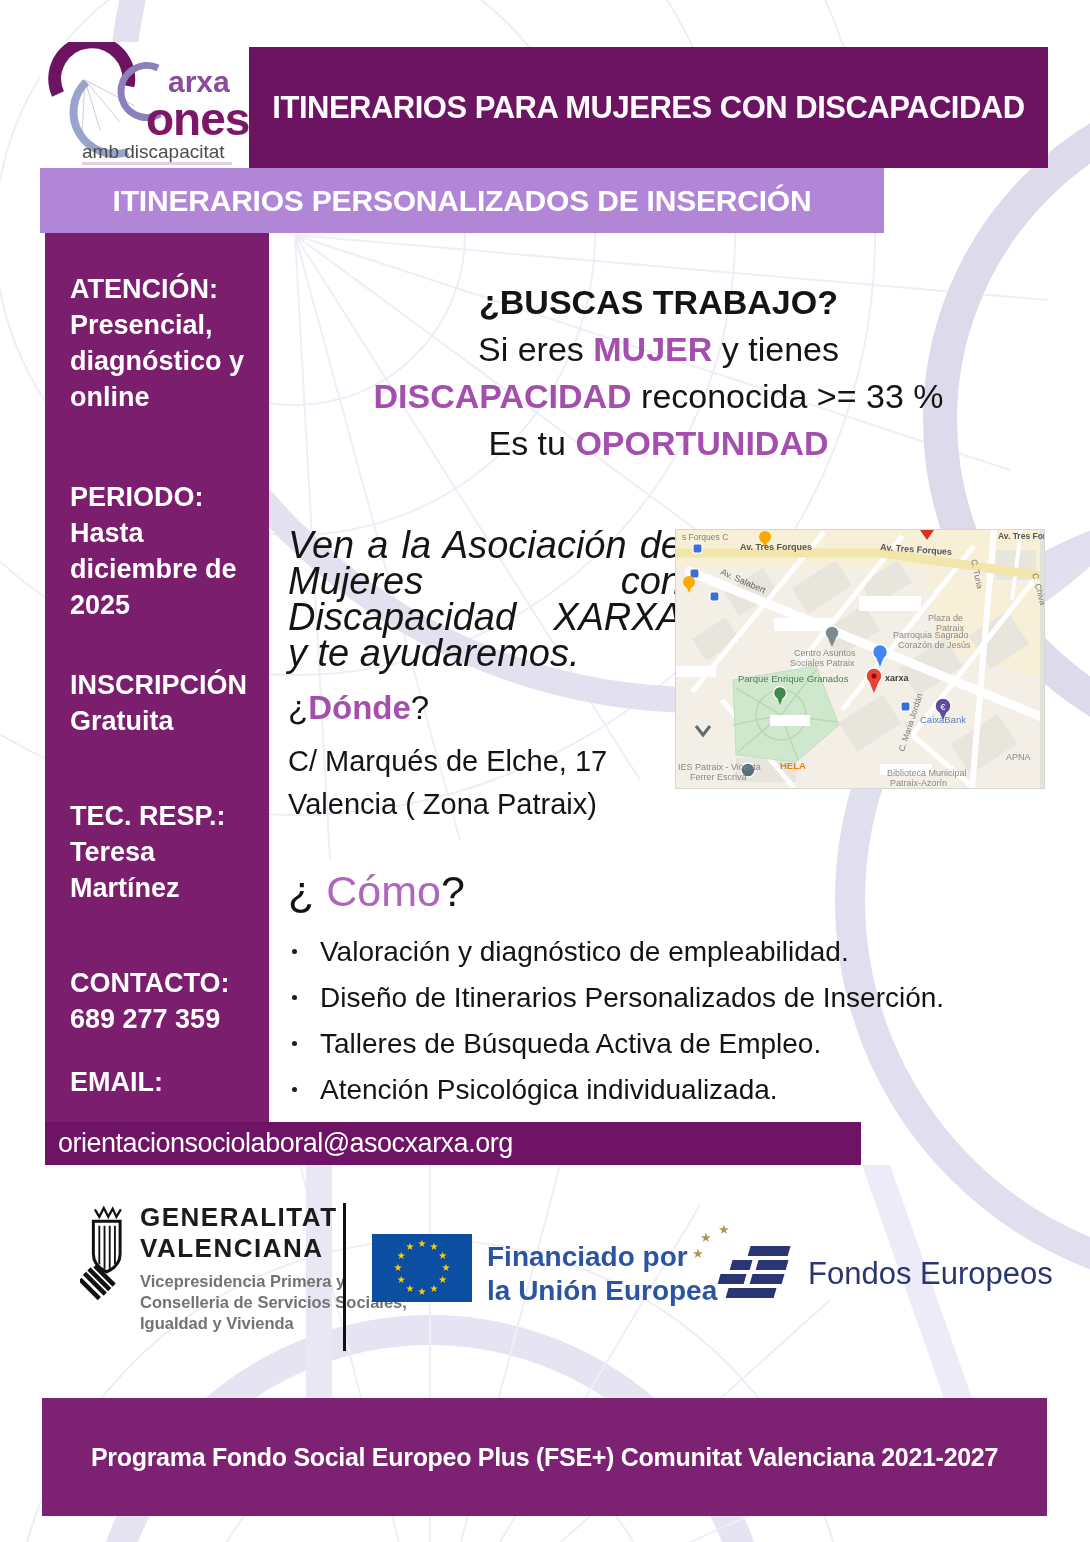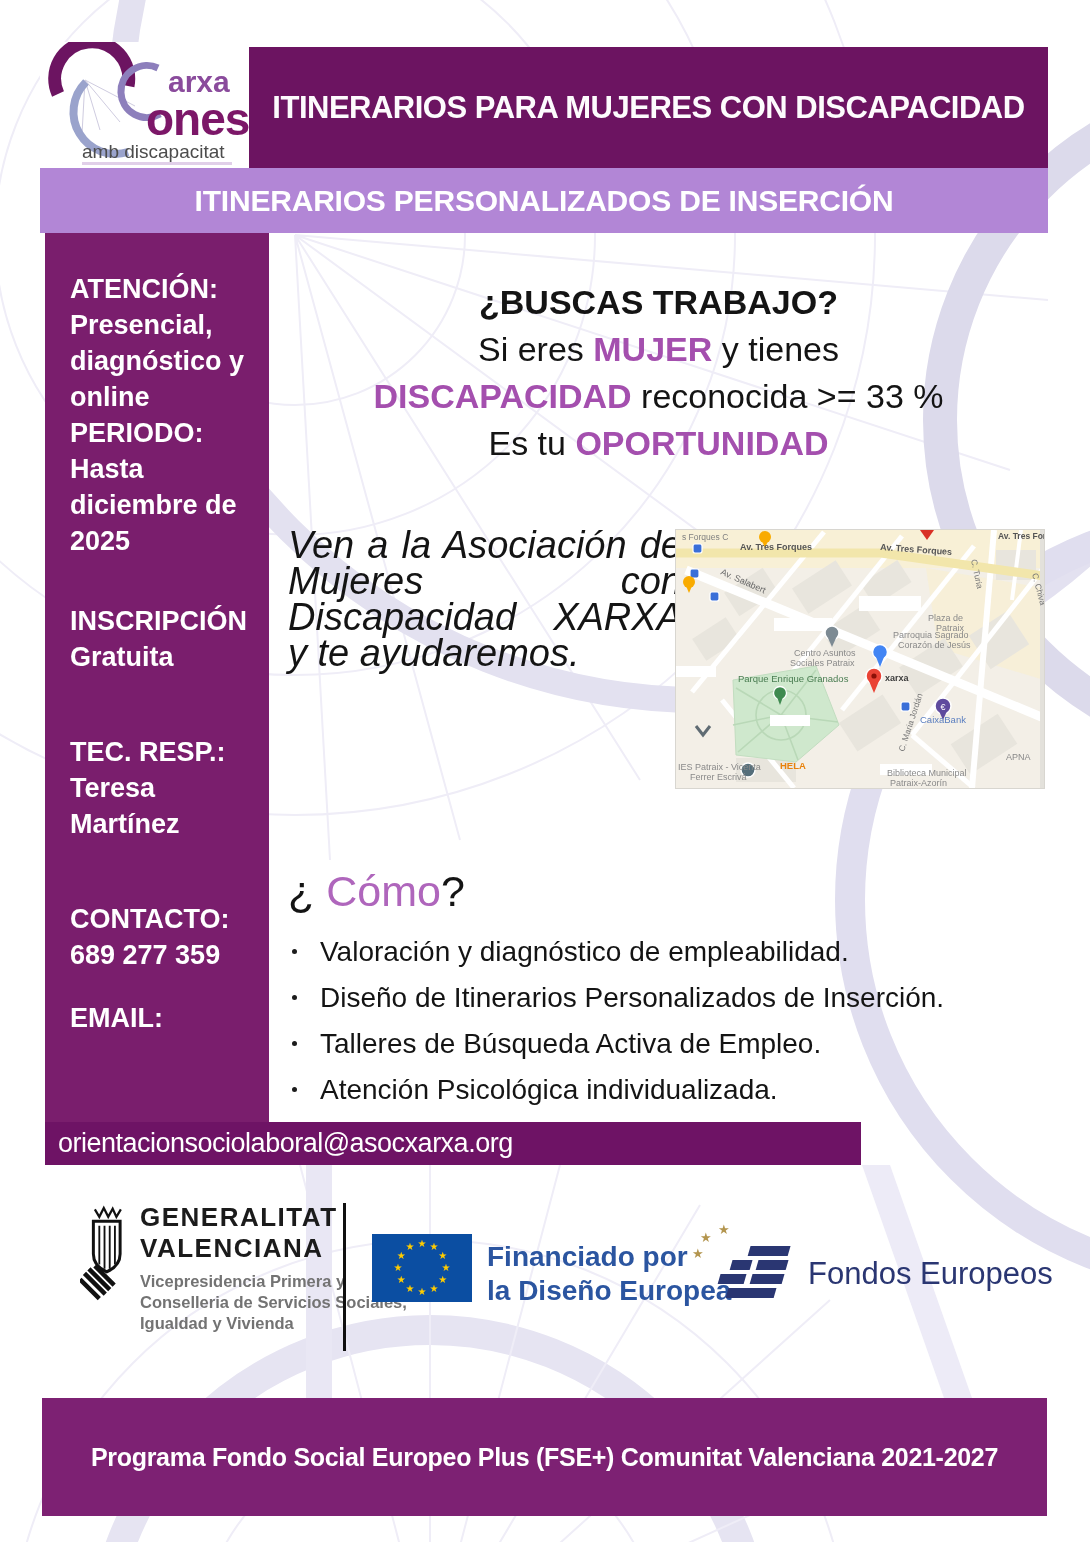--- a/index.html
+++ b/index.html
@@ -7,30 +7,30 @@
   .page { position:relative; width:1090px; height:1542px; background:#fff; overflow:hidden; margin:0 auto; }
 
   
   .watermark { position:absolute; left:0; top:0; z-index:0; }
 
   
   .logo-box { position:absolute; left:40px; top:42px; width:209px; height:126px; background:#fff; z-index:2; }
   .header-main { position:absolute; left:249px; top:47px; width:799px; height:121px;
                  background:#6C1461; z-index:2; display:flex; align-items:center; justify-content:center; }
   .header-main span { color:#fdfbfd; font-weight:bold; font-size:31px; letter-spacing:-0.5px; }
-  .header-sub { position:absolute; left:40px; top:168px; width:1008px; height:65px;
+  .header-sub { position:absolute; left:40px; top:168px; width:844px; height:65px;
                 background:#B286D6; z-index:2; display:flex; align-items:center; justify-content:center; }
   .header-sub span { color:#fff; font-weight:bold; font-size:30px; letter-spacing:-0.2px; }
 
   
   .sidebar { position:absolute; left:45px; top:233px; width:224px; height:889px;
              background:#7A1E6D; z-index:2; padding-left:25px; color:#fff; }
   .side-sec { font-weight:bold; font-size:27px; line-height:36px; }
   .side-sec .lbl { font-weight:bold; }
-  .m0{margin-top:38px;} .m1{} .m2{margin-top:44px;}
+  .m0{margin-top:38px;} .m1{margin-top:64px;} .m2{margin-top:44px;}
   .m3{margin-top:59px;} .m4{margin-top:59px;} .m5{margin-top:27px;}
 
   
   .email-bar { position:absolute; left:45px; top:1122px; width:816px; height:43px;
                background:#6E1365; z-index:3; display:flex; align-items:center; padding-left:13px; }
   .email-bar span { color:#fff; font-size:27px; letter-spacing:-0.5px; }
 
   
   .content { position:absolute; left:269px; top:233px; width:779px; height:889px; z-index:2; }
   .headline { position:absolute; left:0; top:46px; width:100%; text-align:center; }
@@ -268,20 +268,25 @@
         <text x="244" y="193" font-size="9.5" fill="#5b7fc0">CaixaBank</text>
         <text x="330" y="230" font-size="9" fill="#8a8a8a">APNA</text>
         <text x="104" y="239" font-size="9.5" font-weight="bold" fill="#e8820c">HELA</text>
         <text x="2" y="240" font-size="9" fill="#8a8a8a">IES Patraix - Vicenta</text>
         <text x="14" y="250" font-size="9" fill="#8a8a8a">Ferrer Escrivá</text>
         <text x="211" y="246" font-size="9" fill="#8a8a8a">Biblioteca Municipal</text>
         <text x="214" y="256" font-size="9" fill="#8a8a8a">Patraix-Azorín</text>
       </svg>
     </div>
 
+    <div class="where">
+      <div class="q-head"><span>¿</span><span class="qword-b">Dónde</span><span>?</span></div>
+      <div class="addr">C/ Marqués de Elche, 17</div>
+      <div class="addr" style="margin-top:0;">Valencia ( Zona Patraix)</div>
+    </div>
 
     <div class="how">
       <div class="q-head"><span>¿ </span><span class="qword-r">Cómo</span><span>?</span></div>
       <div class="bullets">
         <div class="b-row">
             <span class="dot"></span>
             <span class="b-txt">Valoración y diagnóstico de empleabilidad.</span>
           </div>
         <div class="b-row">
             <span class="dot"></span>
@@ -337,21 +342,21 @@
           <text x="38" y="57.8">★</text>
           <text x="29.2" y="49">★</text>
         <text x="26" y="37">★</text>
           <text x="29.2" y="25">★</text>
           <text x="38" y="16.2">★</text>
       </g>
     </svg>
   </div>
   <div class="eu-text">
     <div>Financiado por</div>
-    <div>la Diseño Europea</div>
+    <div>la Unión Europea</div>
   </div>
 
   <div class="fondos">
     <svg width="110" height="100" viewBox="0 0 110 100">
       <g fill="#b3954e" font-size="13">
         <text x="12" y="22">★</text>
           <text x="30" y="14">★</text>
           <text x="4" y="38">★</text>
       </g>
       <g fill="#2A3672" transform="skewX(-16) translate(40,0)">

